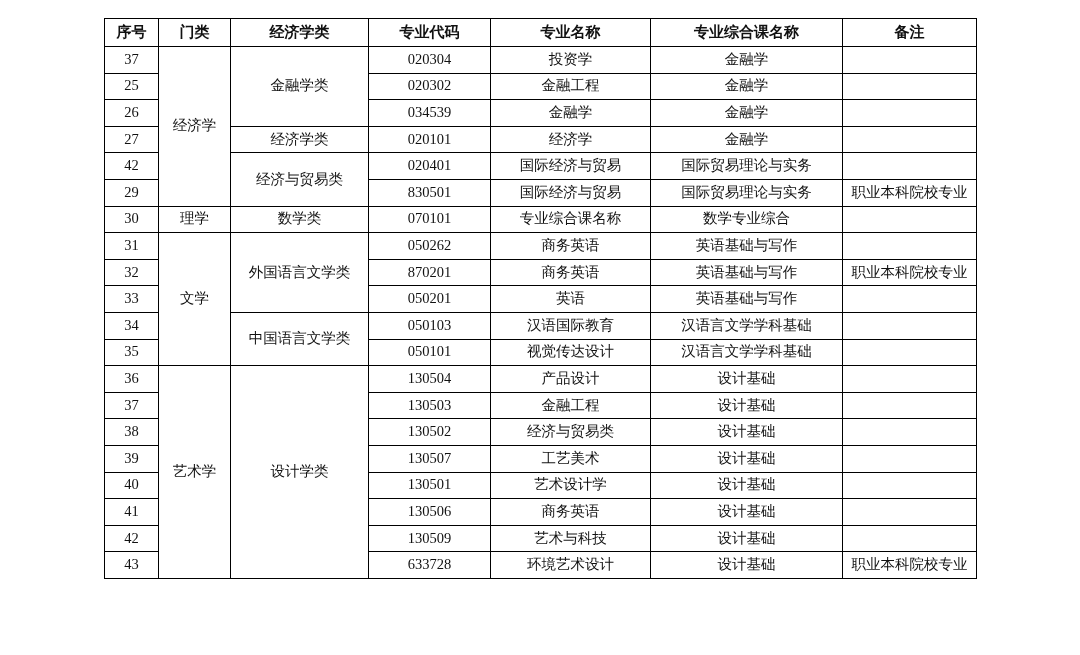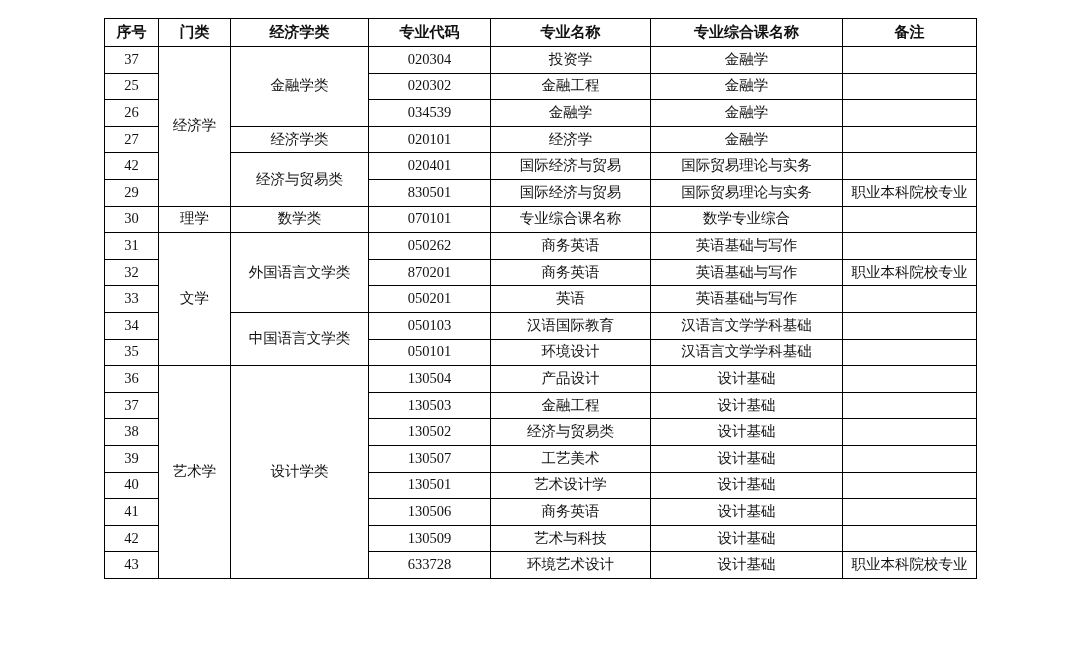--- a/index.html
+++ b/index.html
@@ -180,21 +180,21 @@
             <td>34</td>
             <td rowspan="2">中国语言文学类</td>
             <td>050103</td>
             <td>汉语国际教育</td>
             <td>汉语言文学学科基础</td>
             <td></td>
           </tr>
           <tr>
             <td>35</td>
             <td>050101</td>
-            <td>环境设计</td>
+            <td>视觉传达设计</td>
             <td>汉语言文学学科基础</td>
             <td></td>
           </tr>
           <tr>
             <td>36</td>
             <td rowspan="8">艺术学</td>
             <td rowspan="8">设计学类</td>
             <td>130504</td>
             <td>产品设计</td>
             <td>设计基础</td>

